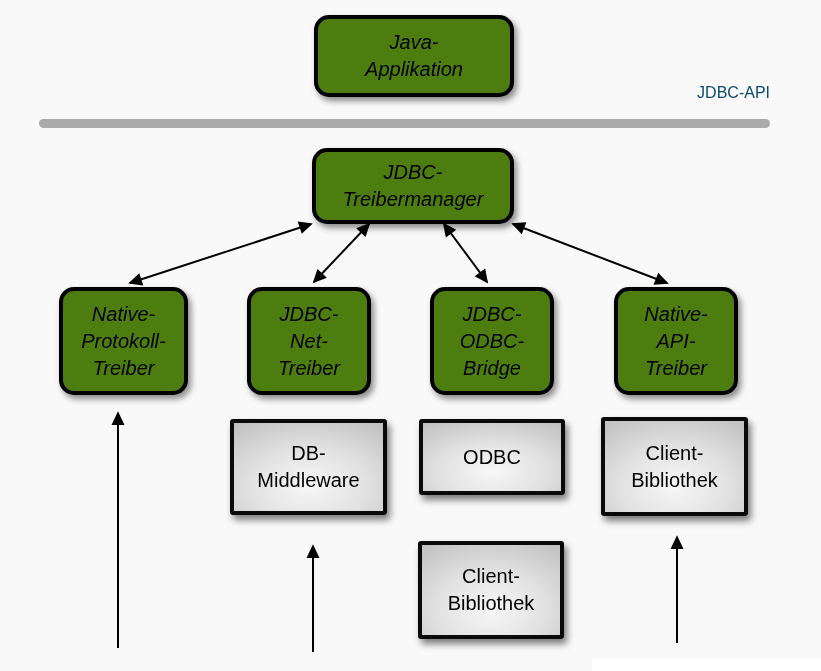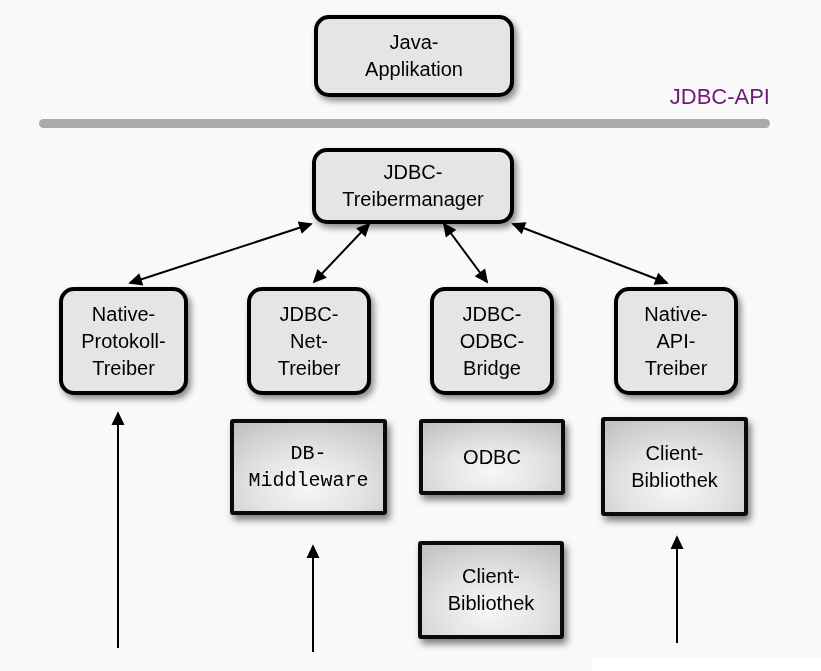--- a/index.html
+++ b/index.html
@@ -29,24 +29,25 @@
     align-items: center;
     justify-content: center;
     text-align: center;
     white-space: pre-line;
     color: #000;
     font-size: 20px;
     line-height: 27px;
     z-index: 2;
   }
   .rounded-white {
-    background: #e5e5e5;
+    background: #4d7c0f;
     border: 4px solid #000;
     border-radius: 15px;
     box-shadow: 3px 4px 6px rgba(0,0,0,0.45);
+    font-style: italic;
   }
   .gray-gradient {
     background: radial-gradient(ellipse 85% 95% at 50% 72%, #f7f7f7 0%, #e2e2e2 45%, #bcbcbc 100%);
     border: 4px solid #0a0a0a;
     border-radius: 3px;
     box-shadow: 3px 5px 7px rgba(0,0,0,0.5);
   }
   .api-bar {
     position: absolute;
     left: 39px;
@@ -54,41 +55,41 @@
     width: 731px;
     height: 9px;
     border-radius: 5px;
     background: #ababab;
     z-index: 1;
   }
   .api-label {
     position: absolute;
     top: 84px;
     right: 51px;
-    font-size: 22px;
-    color: #701a75;
+    font-size: 16px;
+    color: #0c4a6e;
     z-index: 2;
   }
   .cutoff-strip {
     position: absolute;
     left: 592px;
     top: 658px;
     width: 229px;
     height: 13px;
     background: #ffffff;
     z-index: 0;
   }
   
   #n-java        { left: 314px; top: 15px;  width: 200px; height: 82px; }
   #n-manager     { left: 312px; top: 148px; width: 202px; height: 76px; }
   #n-nativeproto { left: 59px;  top: 287px; width: 129px; height: 108px; }
   #n-jdbcnet     { left: 247px; top: 287px; width: 124px; height: 108px; }
   #n-jdbcodbc    { left: 430px; top: 287px; width: 124px; height: 108px; }
   #n-nativeapi   { left: 614px; top: 287px; width: 124px; height: 108px; }
-  #n-dbmiddle    { left: 230px; top: 419px; width: 157px; height: 96px; font-family: Liberation Mono, monospace; }
+  #n-dbmiddle    { left: 230px; top: 419px; width: 157px; height: 96px; }
   #n-odbc        { left: 419px; top: 419px; width: 146px; height: 76px; }
   #n-clientbib-r { left: 601px; top: 417px; width: 147px; height: 99px; }
   #n-clientbib-b { left: 418px; top: 541px; width: 146px; height: 98px; }
 </style>
 </head>
 <body>
 
 <div id="stage">
 
   <svg id="arrow-layer" viewBox="0 0 821 671" xmlns="http://www.w3.org/2000/svg" aria-hidden="true">

